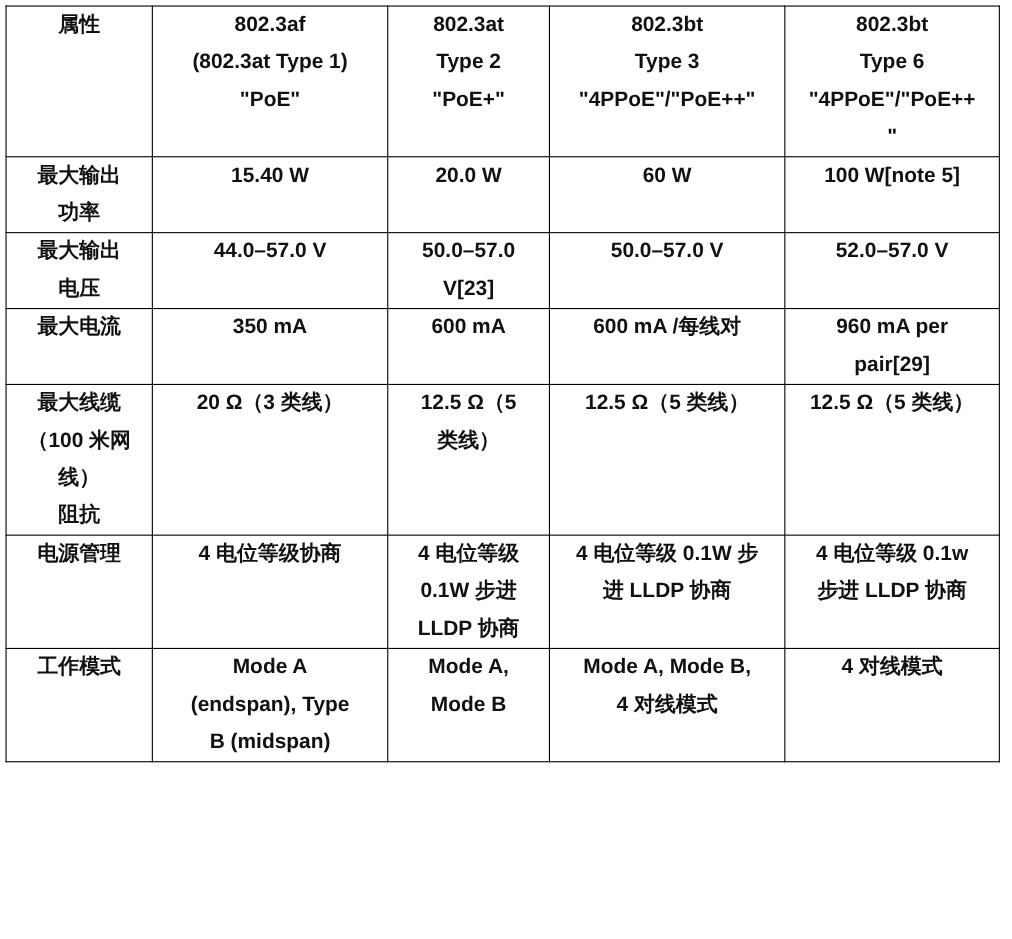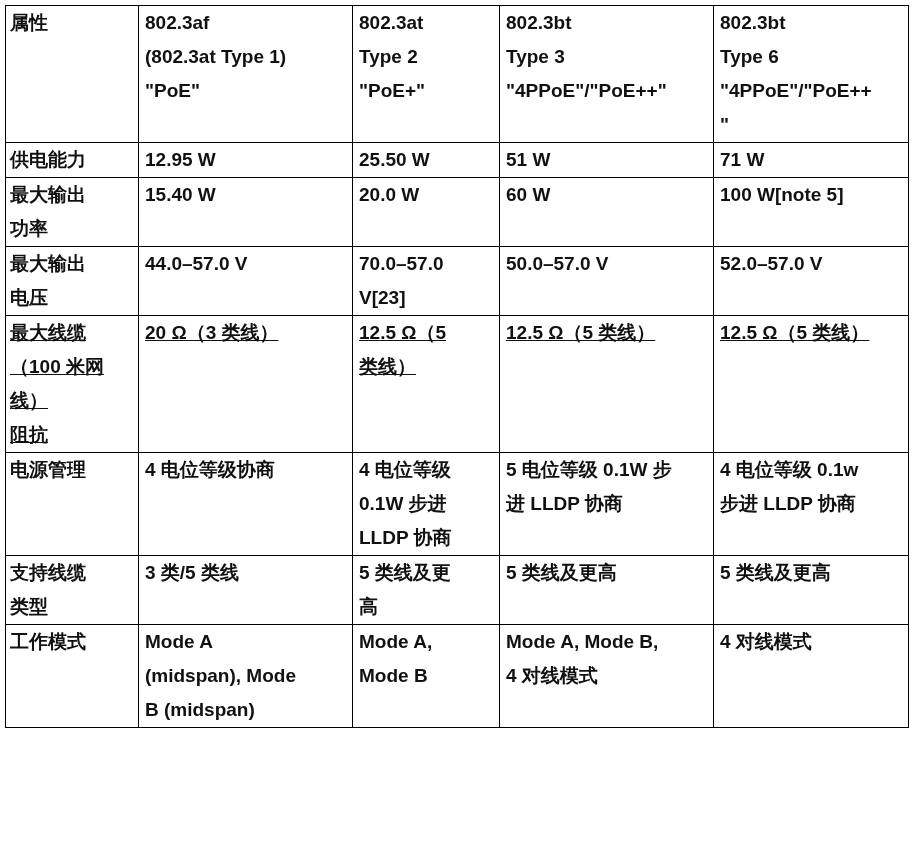--- a/index.html
+++ b/index.html
@@ -19,20 +19,21 @@
       position: absolute;
       left: 5px;
       top: 5px;
       border-collapse: collapse;
       table-layout: fixed;
       width: 903px;
     }
     .poe-table td {
       border: 1px solid #000000;
       vertical-align: top;
+      text-align: center;
       font-size: 19px;
       line-height: 34px;
       padding: 0 6px;
       font-weight: bold;
       word-wrap: break-word;
       overflow-wrap: break-word;
     }
     .poe-table td.attr {
       padding: 0 4px;
     }
@@ -43,21 +44,21 @@
     col.c1 { width: 214px; }
     col.c2 { width: 147px; }
     col.c3 { width: 214px; }
     col.c4 { width: 195px; }
     tr.r0 td { height: 133px; }
     tr.r1 td { height: 33px; }
     tr.r2 td { height: 67px; }
     tr.r3 td { height: 67px; }
     tr.r4 td { height: 67px; }
     tr.r5 td { height: 67px; }
-    tr.r6 td { height: 133px; text-decoration: underline; }
+    tr.r6 td { height: 133px; }
     tr.r7 td { height: 100px; }
     tr.r8 td { height: 66px; }
     tr.r9 td { height: 100px; }
   </style>
 </head>
 <body>
 
 <table class="poe-table">
   <colgroup>
     <col class="c0">
@@ -87,37 +88,20 @@
         <span class="line">"4PPoE"/"PoE++"</span>
       </td>
       <td>
         <span class="line">802.3bt</span>
         <span class="line">Type 6</span>
         <span class="line">"4PPoE"/"PoE++</span>
         <span class="line">"</span>
       </td>
     </tr>
 
-    <tr class="r1">
-      <td class="attr">
-        <span class="line">供电能力</span>
-      </td>
-      <td>
-          <span class="line">12.95 W</span>
-        </td>
-      <td>
-          <span class="line">25.50 W</span>
-        </td>
-      <td>
-          <span class="line">51 W</span>
-        </td>
-      <td>
-          <span class="line">71 W</span>
-        </td>
-    </tr>
 
     <tr class="r2">
       <td class="attr">
         <span class="line">最大输出</span>
         <span class="line">功率</span>
       </td>
       <td>
           <span class="line">15.40 W</span>
         </td>
       <td>
@@ -133,32 +117,50 @@
 
     <tr class="r3">
       <td class="attr">
         <span class="line">最大输出</span>
         <span class="line">电压</span>
       </td>
       <td>
           <span class="line">44.0–57.0 V</span>
         </td>
       <td>
-        <span class="line">70.0–57.0</span>
+        <span class="line">50.0–57.0</span>
         <span class="line">V[23]</span>
       </td>
       <td>
           <span class="line">50.0–57.0 V</span>
         </td>
       <td>
           <span class="line">52.0–57.0 V</span>
         </td>
     </tr>
 
 
+    <tr class="r5">
+      <td class="attr">
+        <span class="line">最大电流</span>
+      </td>
+      <td>
+          <span class="line">350 mA</span>
+        </td>
+      <td>
+          <span class="line">600 mA</span>
+        </td>
+      <td>
+          <span class="line">600 mA /每线对</span>
+        </td>
+      <td>
+        <span class="line">960 mA per</span>
+        <span class="line">pair[29]</span>
+      </td>
+    </tr>
 
     <tr class="r6">
       <td class="attr">
         <span class="line">最大线缆</span>
         <span class="line">（100 米网</span>
         <span class="line">线）</span>
         <span class="line">阻抗</span>
       </td>
       <td>
           <span class="line">20 Ω（3 类线）</span>
@@ -181,56 +183,37 @@
       </td>
       <td>
           <span class="line">4 电位等级协商</span>
         </td>
       <td>
         <span class="line">4 电位等级</span>
         <span class="line">0.1W 步进</span>
         <span class="line">LLDP 协商</span>
       </td>
       <td>
-        <span class="line">5 电位等级 0.1W 步</span>
+        <span class="line">4 电位等级 0.1W 步</span>
         <span class="line">进 LLDP 协商</span>
       </td>
       <td>
         <span class="line">4 电位等级 0.1w</span>
         <span class="line">步进 LLDP 协商</span>
       </td>
     </tr>
 
-    <tr class="r8">
-      <td class="attr">
-        <span class="line">支持线缆</span>
-        <span class="line">类型</span>
-      </td>
-      <td>
-          <span class="line">3 类/5 类线</span>
-        </td>
-      <td>
-        <span class="line">5 类线及更</span>
-        <span class="line">高</span>
-      </td>
-      <td>
-          <span class="line">5 类线及更高</span>
-        </td>
-      <td>
-          <span class="line">5 类线及更高</span>
-        </td>
-    </tr>
 
     <tr class="r9">
       <td class="attr">
         <span class="line">工作模式</span>
       </td>
       <td>
         <span class="line">Mode A</span>
-        <span class="line">(midspan), Mode</span>
+        <span class="line">(endspan), Type</span>
         <span class="line">B (midspan)</span>
       </td>
       <td>
         <span class="line">Mode A,</span>
         <span class="line">Mode B</span>
       </td>
       <td>
         <span class="line">Mode A, Mode B,</span>
         <span class="line">4 对线模式</span>
       </td>

